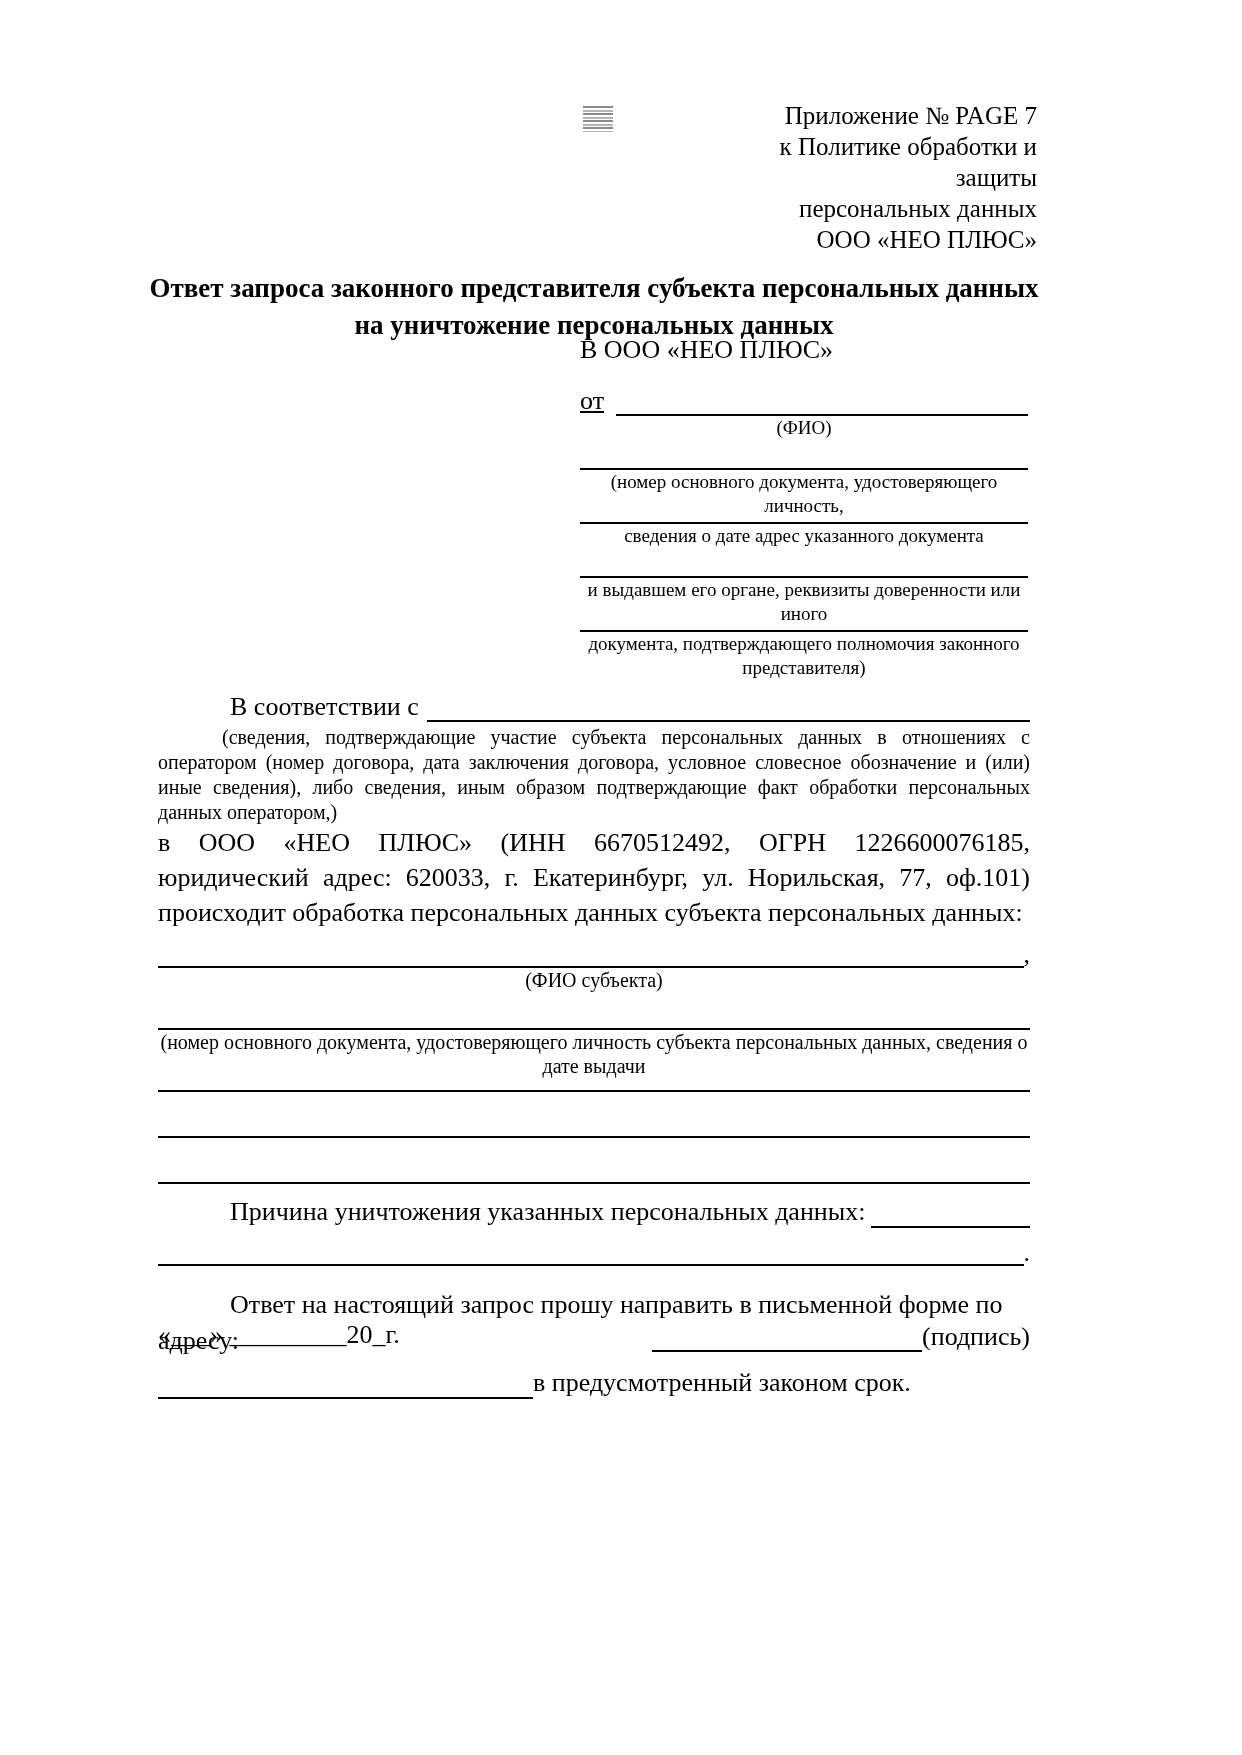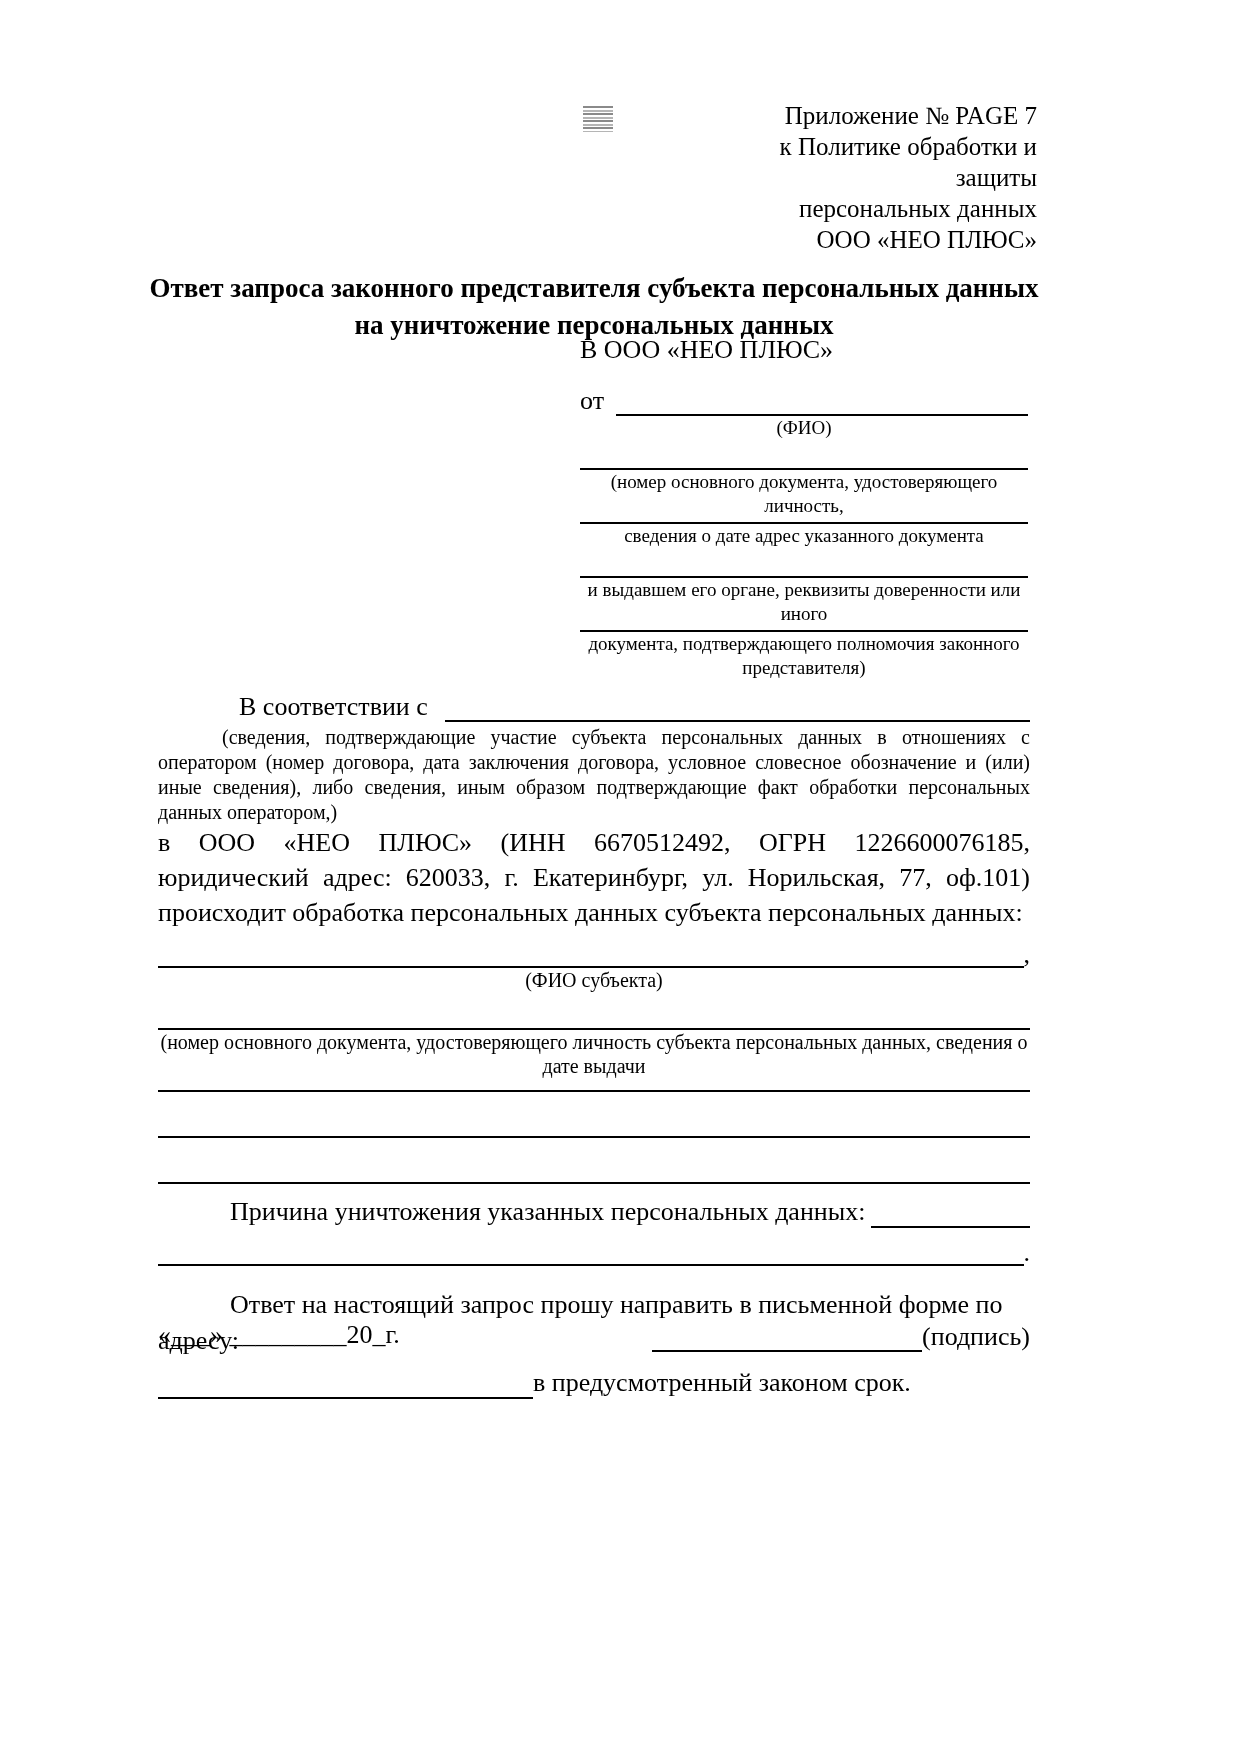--- a/index.html
+++ b/index.html
@@ -25,28 +25,28 @@
   }
   .title {
     position:absolute; left:108px; top:270px; width:972px;
     text-align:center; font-weight:bold; font-size:27px; line-height:37px;
   }
   .addressee {
     position:absolute; left:580px; top:334px; width:448px; font-size:26px;
   }
   .addr-to { line-height:32px; }
   .from-row { display:flex; align-items:flex-end; height:50px; }
-  .from-label { margin-right:12px; line-height:30px; }
+  .from-label { margin-right:12px; line-height:30px;text-decoration:underline; }
   .fill { flex:1 1 auto; border-bottom:2px solid #000; height:100%; }
   .addr-caption { text-align:center; font-size:19px; line-height:24px; height:24px; }
   .addr-fill { height:30px; border-bottom:2px solid #000; }
   .body {
     position:absolute; left:158px; top:688px; width:872px; font-size:26px;
   }
-  .accord-row { display:flex; align-items:flex-end; height:34px;gap:9px; }
+  .accord-row { display:flex; align-items:flex-end; height:34px; }
   .indent { flex:0 0 72px; }
   .accord-label { margin-right:8px; line-height:30px; white-space:nowrap; }
   .fineprint {
     font-size:20px; line-height:25px; text-align:justify; text-indent:64px;
     margin-top:3px;
   }
   .par { line-height:35px; text-align:justify; }
   .fill-row { display:flex; align-items:flex-end; height:38px; }
   .fill-row .tail { line-height:26px; }
   .cap { text-align:center; font-size:20px; line-height:24px; height:24px; }

